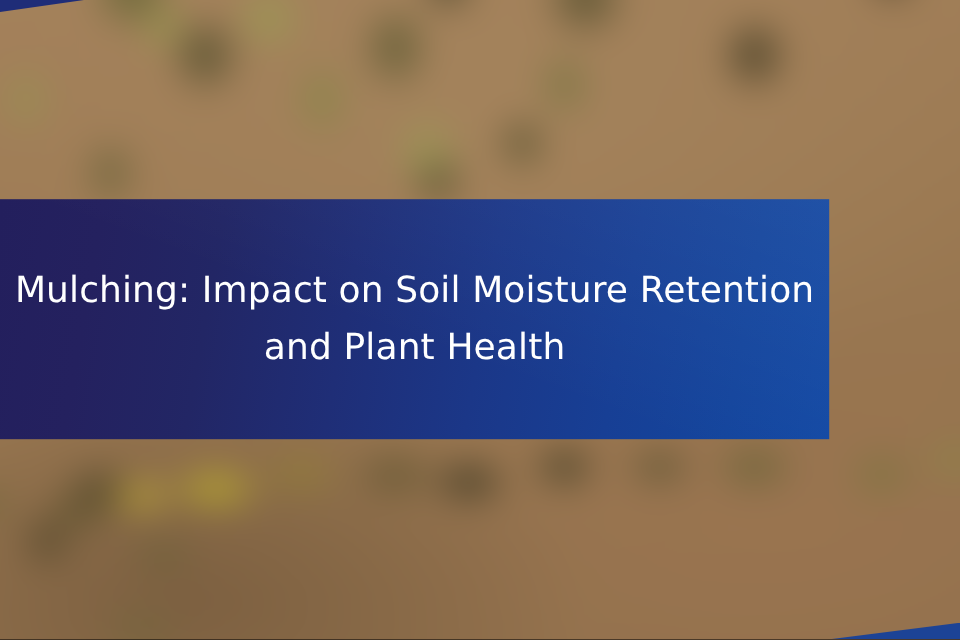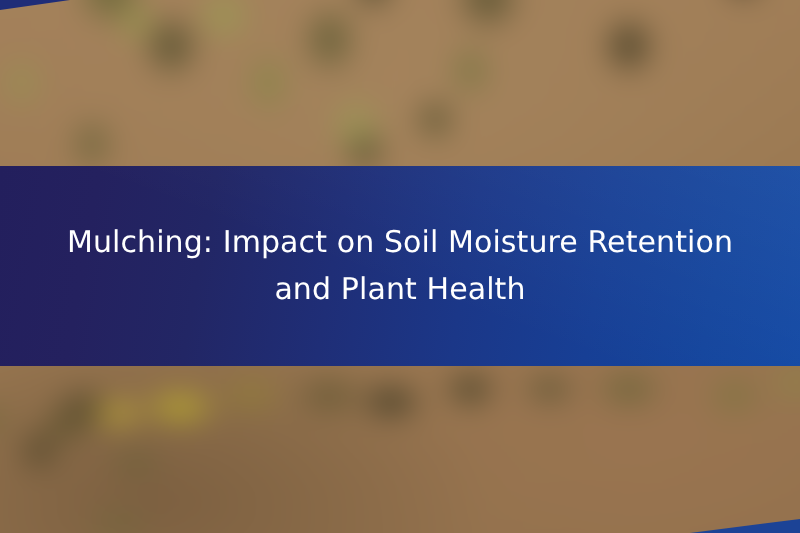--- a/index.html
+++ b/index.html
@@ -102,21 +102,21 @@
     width: 110px; height: 14px;
     background: #1c4396;
     clip-path: polygon(100% 0, 100% 100%, 0 100%);
   }
 
   
   .banner {
     position: absolute;
     left: 0;
     top: 166px;
-    width: 800px;
+    width: 691px;
     height: 200px;
     background:
       linear-gradient(100deg,
         #231f5d 0%,
         #24215f 12%,
         #222665 26%,
         #1f2e77 42%,
         #1b3788 58%,
         #173f95 74%,
         #14459d 88%,

